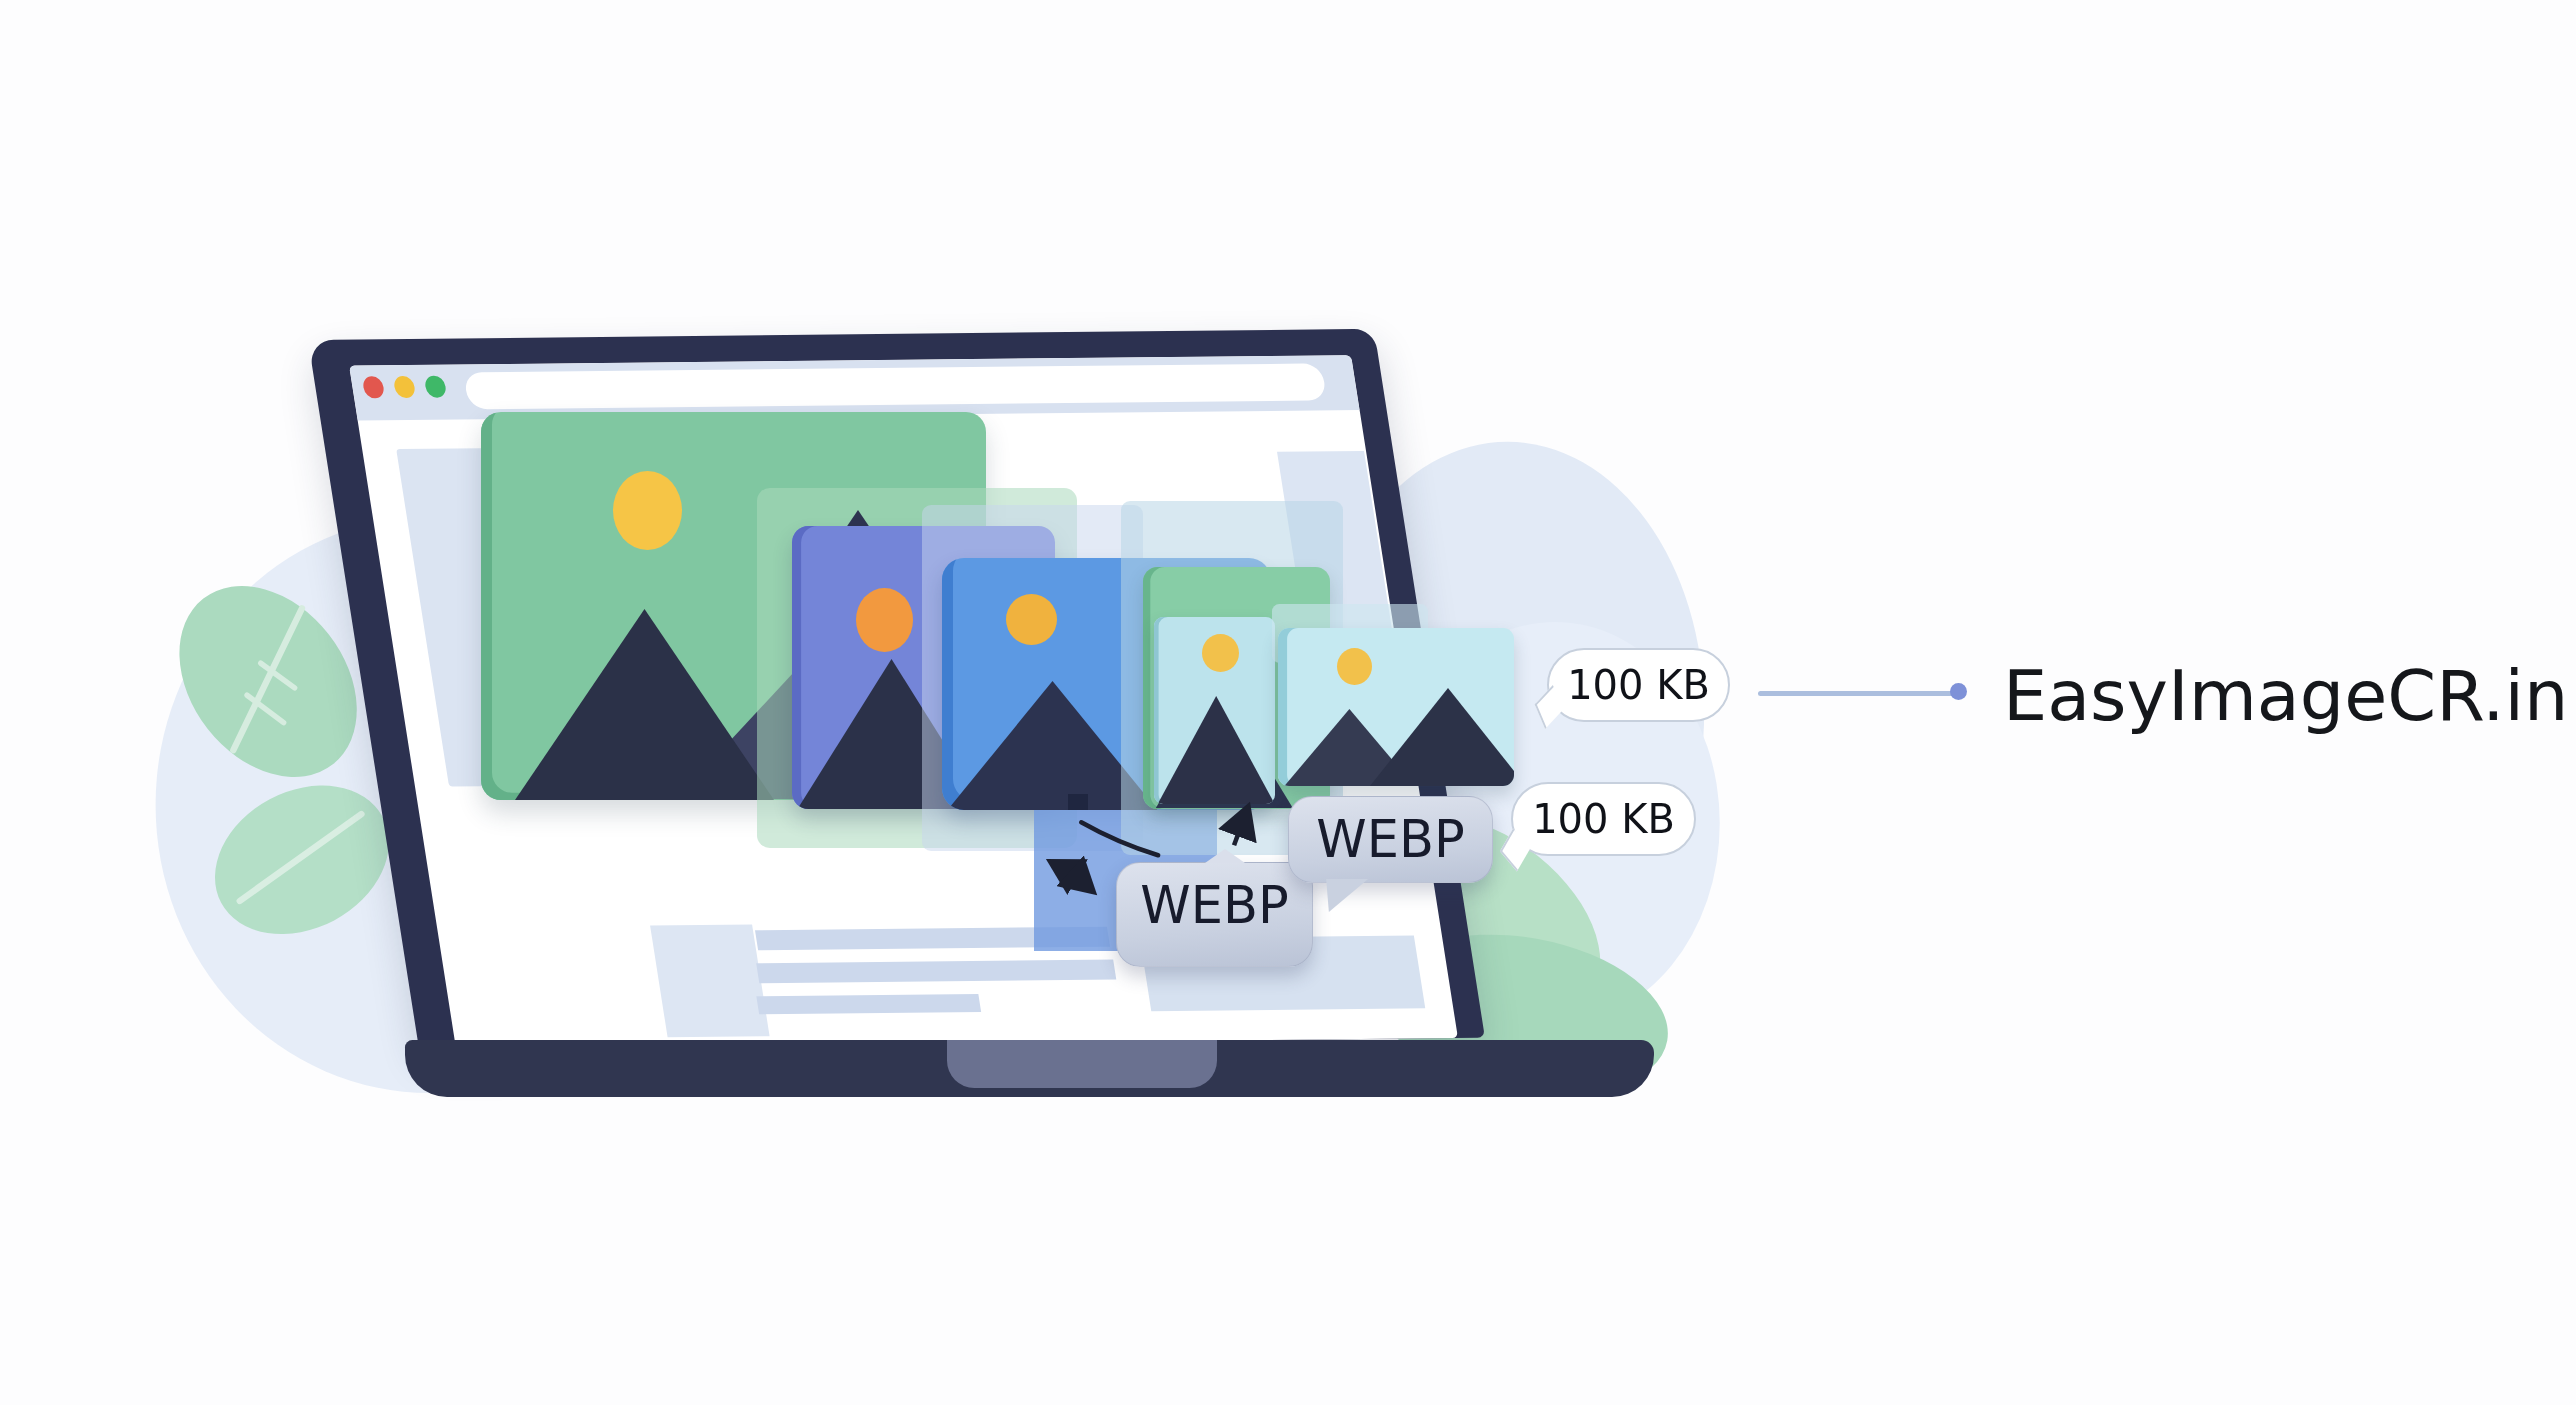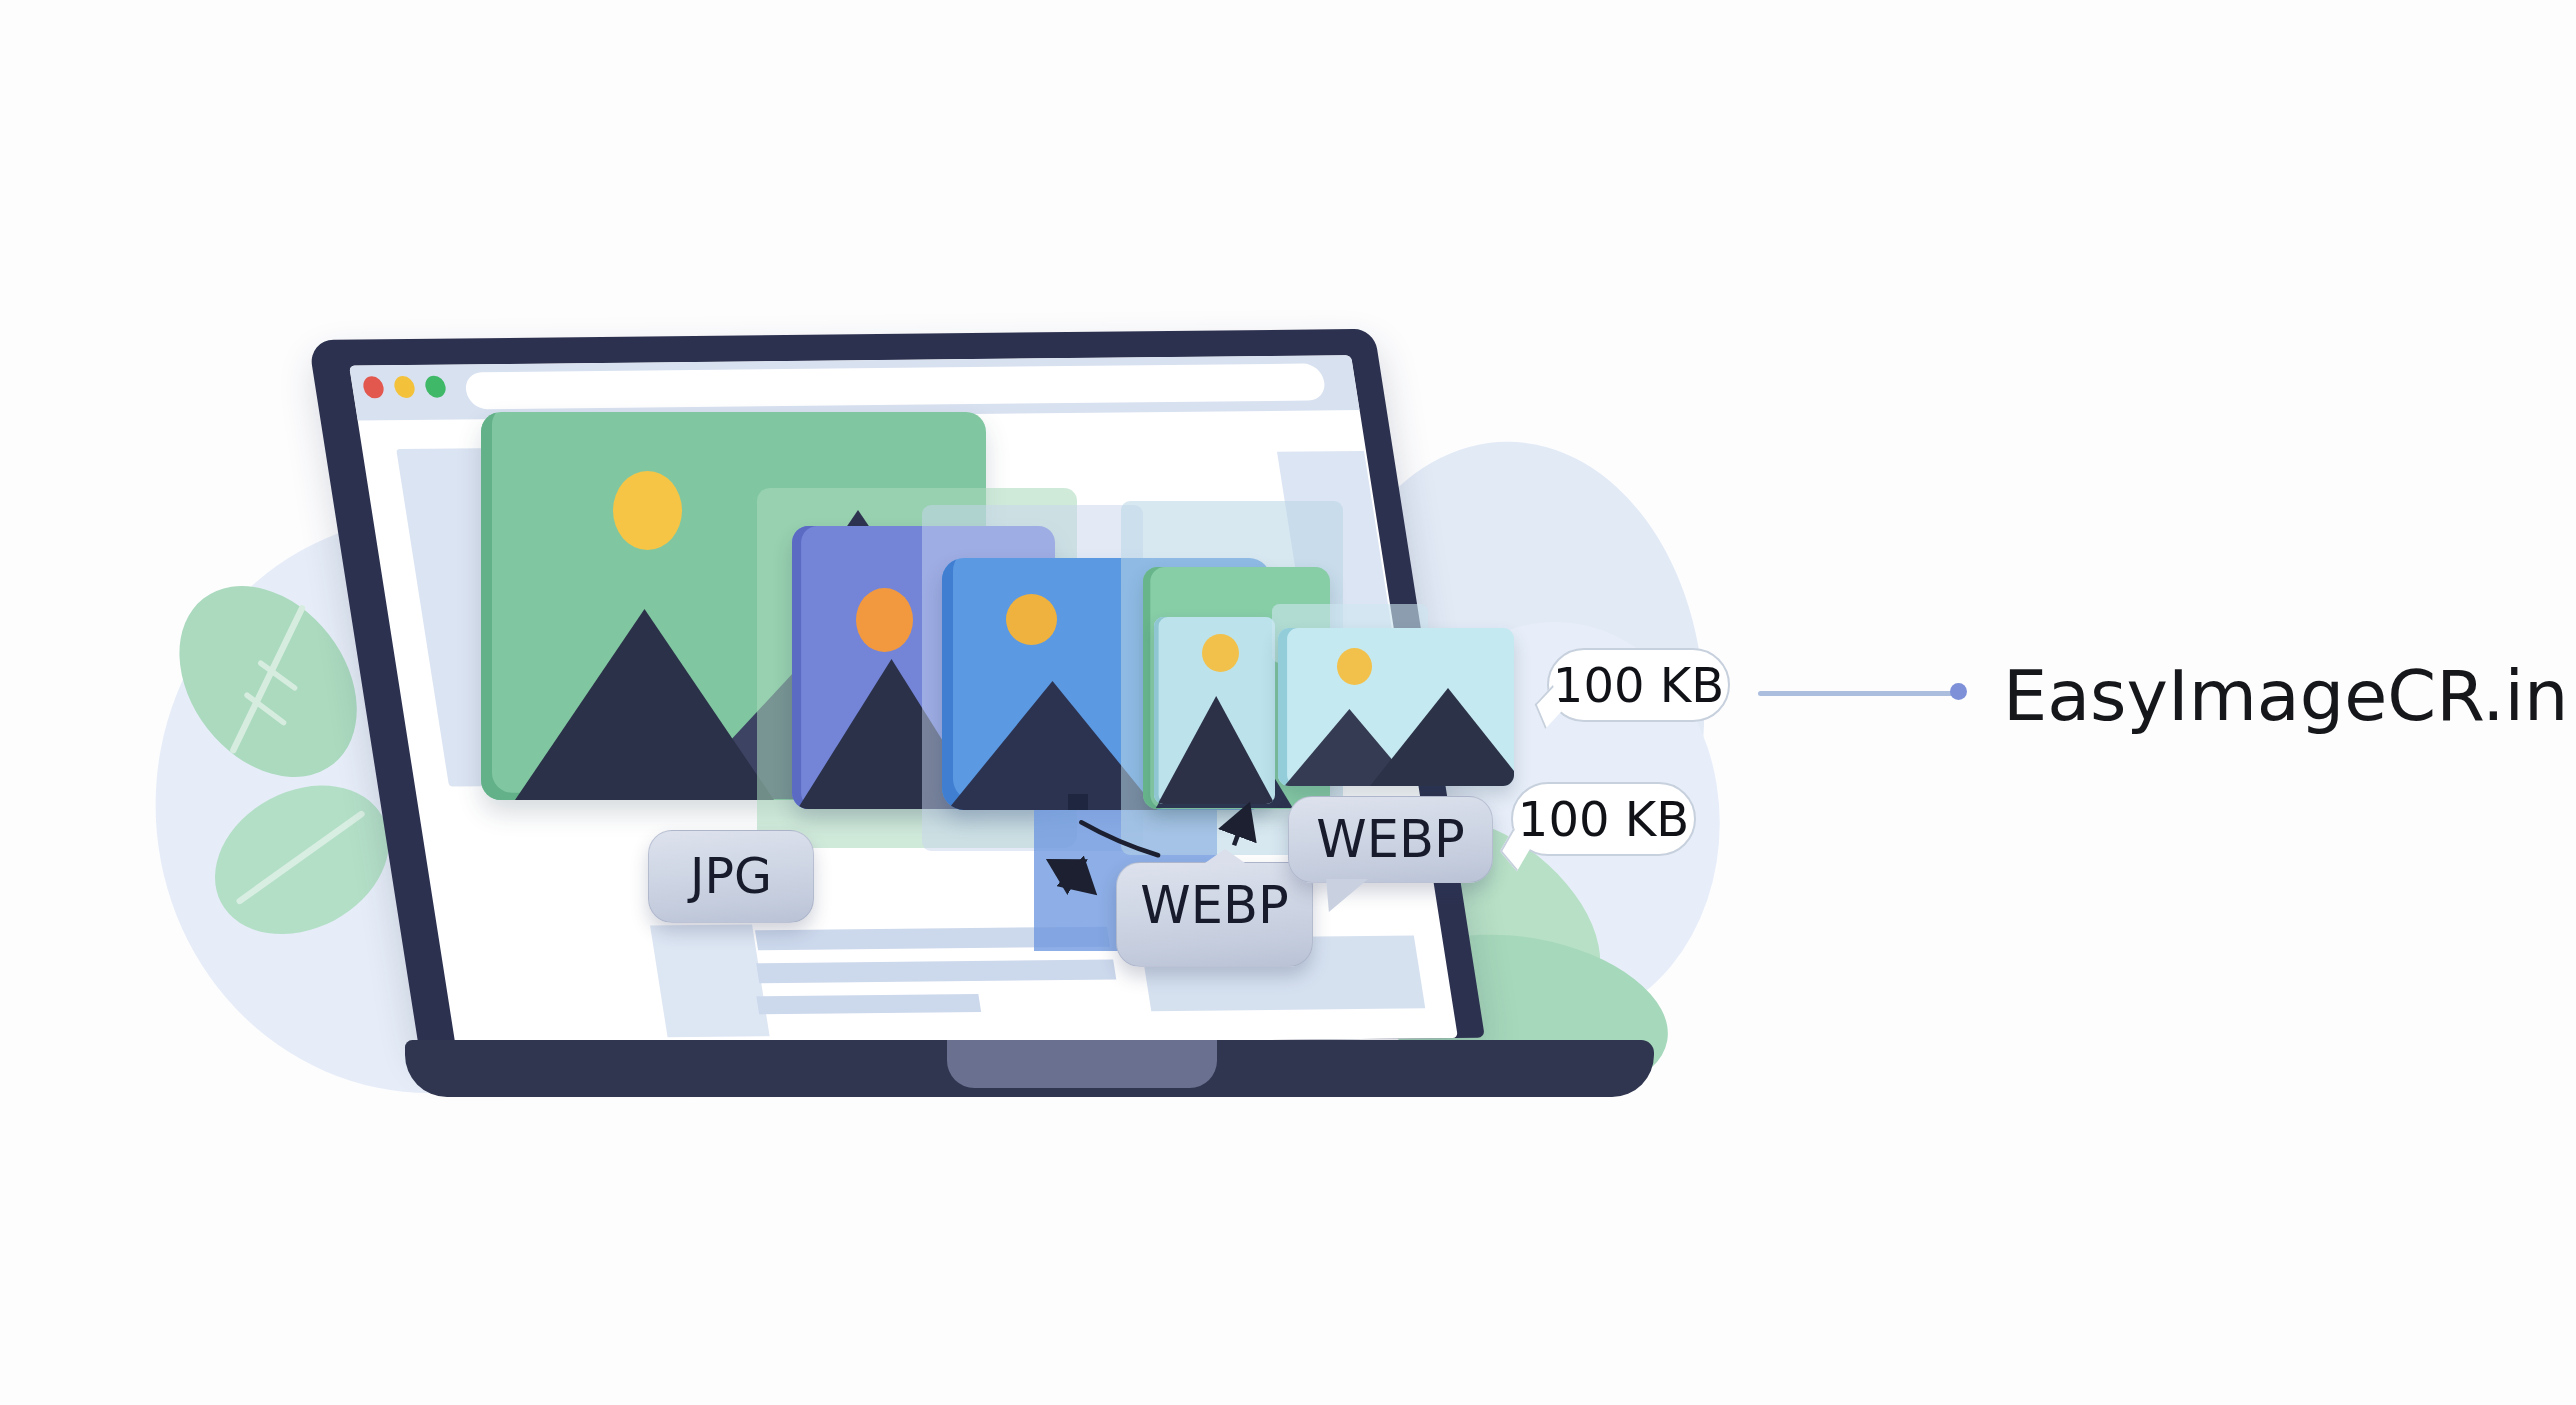--- a/index.html
+++ b/index.html
@@ -99,21 +99,21 @@
   #tag-webp-main{left:1116px;top:862px;width:197px;height:105px;font-size:51px;align-items:flex-start;padding-top:12.8px;box-sizing:border-box;}
   #tag-webp-main .tail-up{position:absolute;top:-13.7px;left:88px;width:0;height:0;
     border-left:20px solid transparent;border-right:20px solid transparent;border-bottom:14.6px solid #dadfeb;}
   #tag-webp-2{left:1288px;top:796px;width:203px;height:85px;font-size:51px;}
   #tag-webp-2 .tail-down{position:absolute;top:100%;left:33px;margin-top:-2.7px;width:0;height:0;
     border-left:11px solid transparent;border-right:31px solid transparent;
     border-top:33px solid #c9d1e0;transform:skewX(-14deg);}
 
   .bubble{position:absolute;display:flex;align-items:center;justify-content:center;
     background:#ffffff;border:2.7px solid #c7d0dd;border-radius:37px;color:#101218;
-    font-size:48px;z-index:50;}
+    font-size:40px;z-index:50;}
   #bubble-1{left:1547px;top:648px;width:179px;height:70px;}
   #bubble-2{left:1511px;top:782px;width:181px;height:70px;}
   .btail{position:absolute;width:24px;height:24px;background:#ffffff;
     border-left:2.7px solid #c7d0dd;border-bottom:2.7px solid #c7d0dd;}
   #bubble-1 .btail{left:-12.8px;bottom:0px;transform:rotate(55deg) skew(12deg,12deg);}
   #bubble-2 .btail{left:-11px;bottom:-9.1px;transform:rotate(40deg) skew(10deg,10deg);}
 
   
   #connector-line{position:absolute;left:1758px;top:691px;width:198px;height:4.6px;background:#abbede;border-radius:2.7px;z-index:50;}
   #connector-dot{position:absolute;left:1950px;top:683px;width:17.4px;height:17.4px;background:#7e91d8;border-radius:50%;z-index:50;}
@@ -209,23 +209,20 @@
     <defs>
       <marker id="ah" markerWidth="9" markerHeight="9" refX="6" refY="4.5" orient="auto-start-reverse">
         <path d="M0,0 L8,4.5 L0,9 z" fill="#1c2030"></path>
       </marker>
     </defs>
     <path d="M1152,944 C1166,952 1182,963 1192,972" stroke="#1c2030" stroke-width="5" fill="none" marker-start="url(#ah)" marker-end="url(#ah)"></path>
     <path d="M1182,899 C1212,916 1246,929 1266,935" stroke="#1c2030" stroke-width="5" fill="none" stroke-linecap="round"></path>
     <path d="M1349,924 L1363,886" stroke="#1c2030" stroke-width="5" fill="none" marker-end="url(#ah)"></path>
   </svg>
 
-  <div id="tag-jpg" class="tag">
-    <span>JPG</span>
-  </div>
   <div id="tag-webp-main" class="tag">
     <span class="tail-up"></span>
     <span>WEBP</span>
   </div>
   <div id="tag-webp-2" class="tag">
     <span class="tail-down"></span>
     <span>WEBP</span>
   </div>
 
   <div id="bubble-1" class="bubble">

